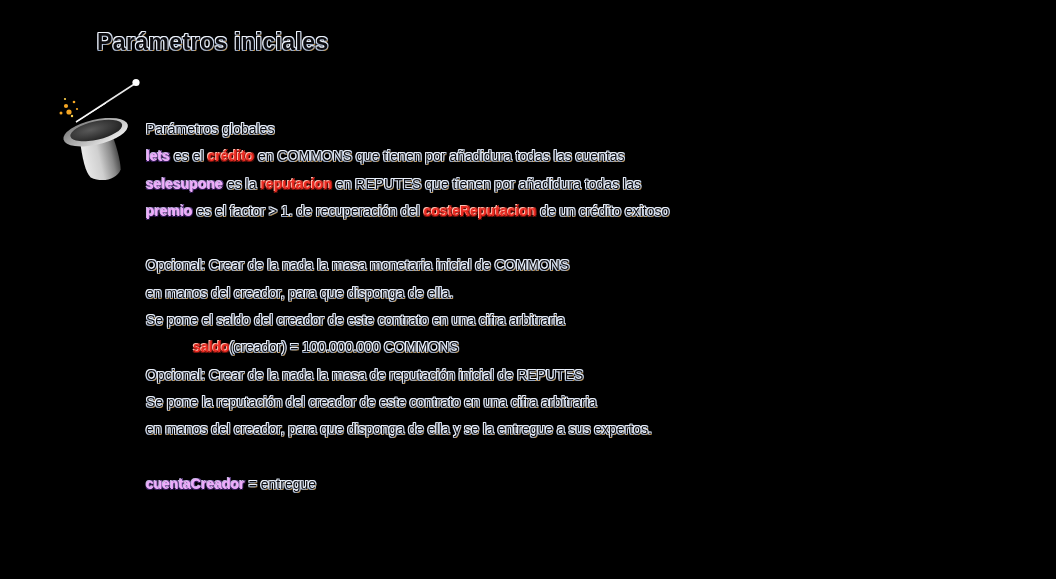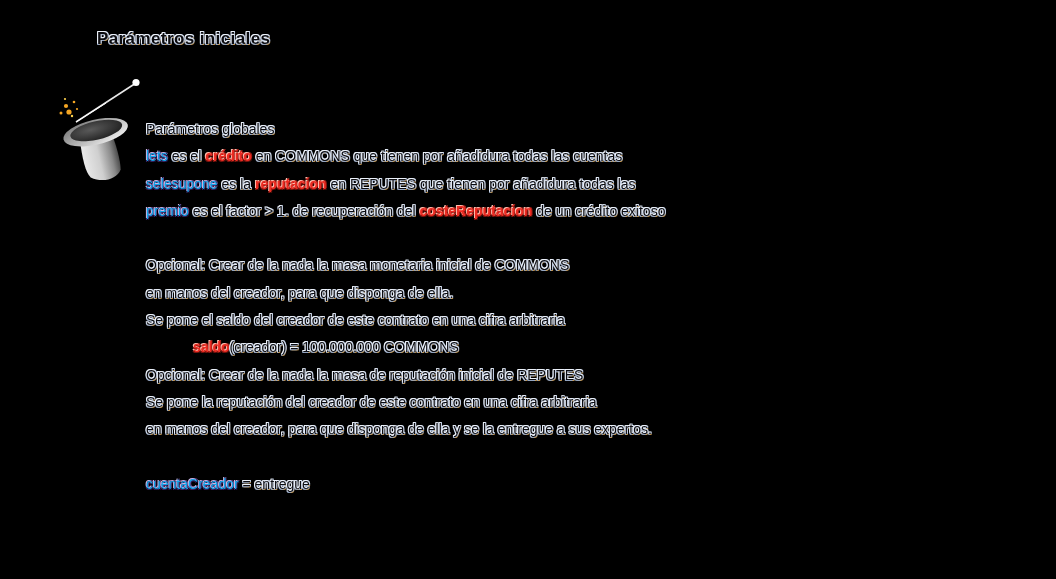--- a/index.html
+++ b/index.html
@@ -19,41 +19,41 @@
        1px -1px 0 #c3cfe3,
       -1px  0   0 #cfd9ea,
        1px  0   0 #9fb0ca,
       -1px  1px 0 #93a5c2,
        0    1px 0 #caa05c,
        1px  1px 0 #b98a45;
   }
   .slide-title {
     position:absolute;
     left:97px; top:29px;
-    font-size:17px;
+    font-size:23px;
     font-weight:bold;
     letter-spacing:0.4px;
     white-space:pre;
   }
   .body-text {
     position:absolute;
     left:146px; top:116px;
     width:905px;
     font-size:14px;
   }
   .line {
     height:27.3px;
     line-height:27.3px;
     white-space:pre;
   }
   .line.indent { padding-left:47px; }
   .s-plain  { font-weight:normal; }
   .s-bold   { font-weight:normal; }
   .s-purple {
-    color:#0ea5e9; font-weight:normal;
+    color:#f0abfc; font-weight:bold;
     text-shadow:
       -1px -1px 0 #c9b4e4,
        1px -1px 0 #5d4385,
       -1px  1px 0 #3a2460,
        1px  1px 0 #241040;
     margin-top: 14px;
   }
   .s-red {
     color:#ed2b22; font-weight:bold;
     text-shadow:

